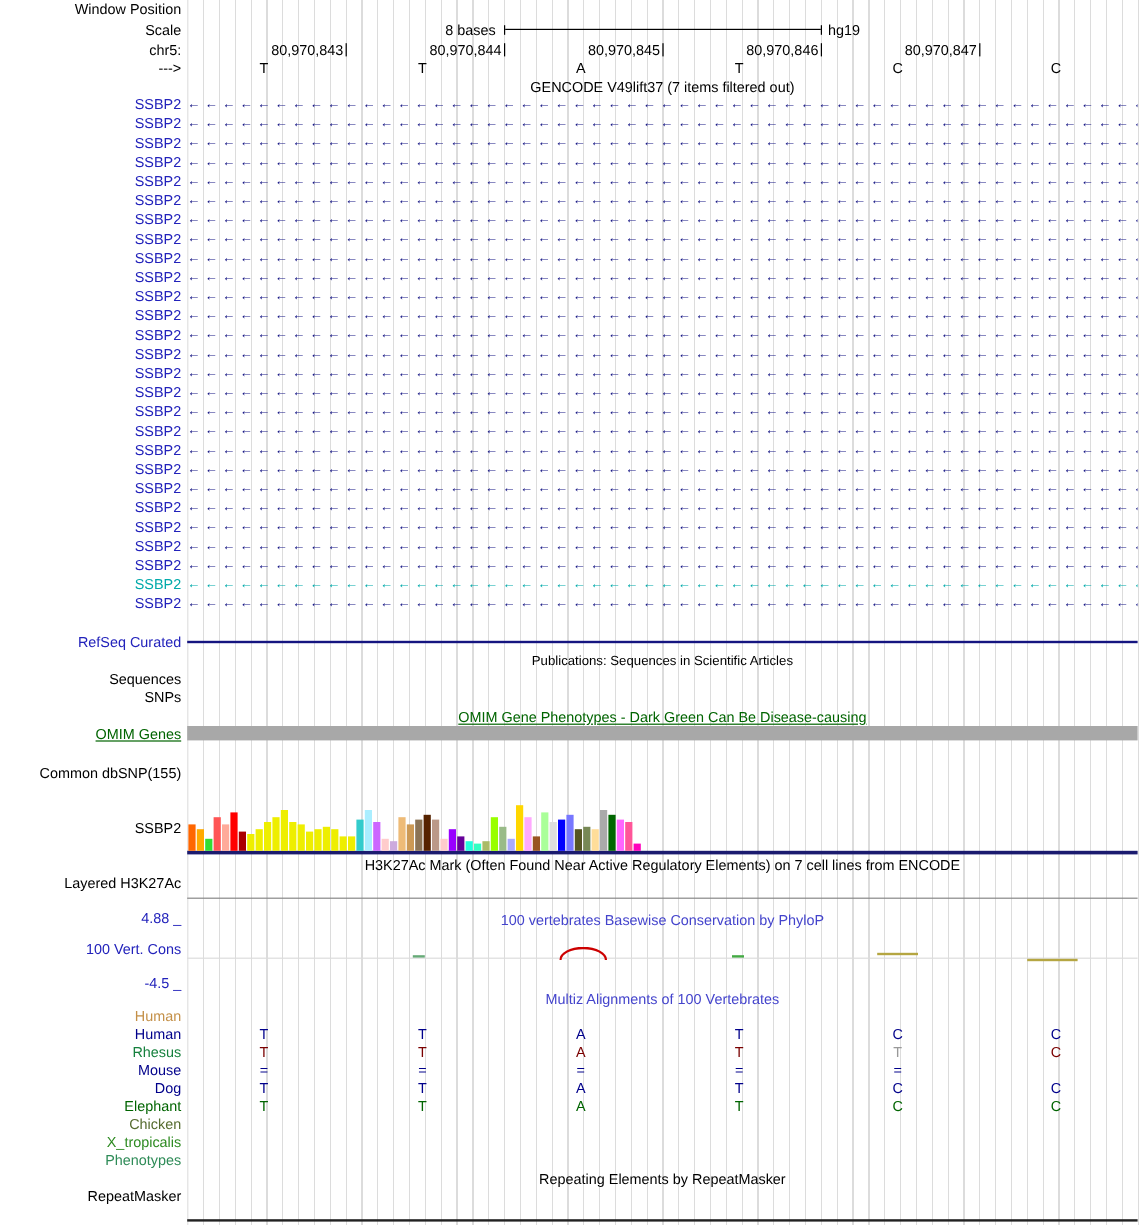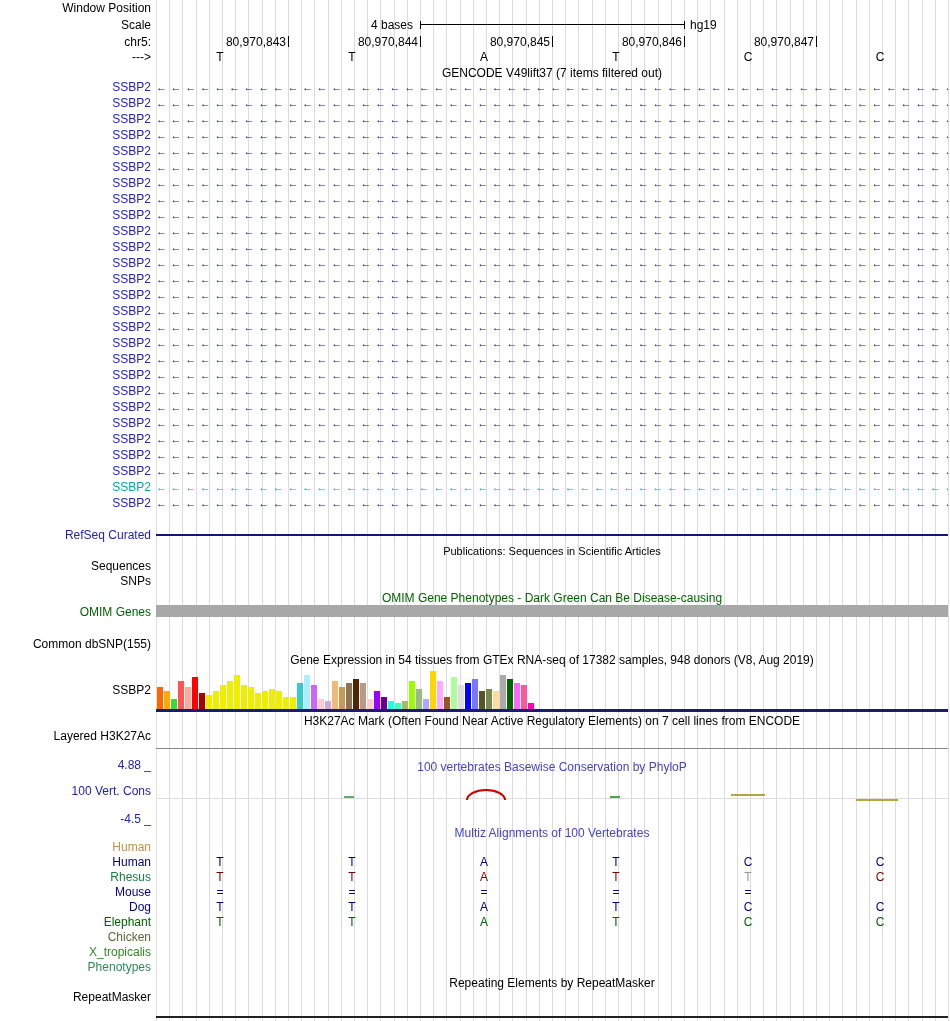--- a/index.html
+++ b/index.html
@@ -11,21 +11,21 @@
     position:absolute; left:156px; top:0; width:793px; height:1021px;
     background:repeating-linear-gradient(90deg, transparent 0px, transparent 12.2px, #dcdcdc 12.2px, #dcdcdc 13.2px);
     border-left:1px solid #e0e0e0;
   }
   .llabel { position:absolute; right:799px; white-space:nowrap; line-height:14px; text-align:right; z-index:3; }
   .abs    { position:absolute; white-space:nowrap; line-height:14px; z-index:3; }
   .ctitle { position:absolute; left:156px; width:792px; text-align:center; line-height:14px; z-index:3; }
   .small  { font-size:11px; }
   .blue   { color:#2222BB; }
   .ctitle.blue { color:#4444CC; }
-  .green  { color:#006400; }
+  .green  { color:#006400;text-decoration:underline; }
   .gaps   { color:#C49048; }
   .hline  { position:absolute; left:156px; width:792px; z-index:2; }
   .center-row { position:absolute; left:156px; width:792px; top:1px; display:flex; justify-content:center; gap:18px; z-index:3; }
   .scalebar { position:absolute; left:420px; top:21px; width:263px; height:8px; border-left:1px solid #000; border-right:1px solid #000; z-index:3; }
   .scalebar::after { content:""; position:absolute; left:0; right:0; top:3px; height:1px; background:#000; }
   .arrow-row {
     position:absolute; left:156px; width:792px; height:15px; overflow:hidden;
     font-size:11px; line-height:15px; letter-spacing:3.6px; white-space:nowrap; z-index:2;
   }
   #gtex-bars { position:absolute; left:157px; top:660px; height:49px; display:flex; align-items:flex-end; gap:1px; z-index:3; }
@@ -35,21 +35,21 @@
 </style>
 </head>
 <body>
 
 <div id="page">
   <div class="grid"></div>
 
   <div class="llabel" style="top:1px">Window Position</div>
 
   <div class="llabel" style="top:18px">Scale</div>
-  <div class="abs" style="top:18px; right:537px;">4 bases</div>
+  <div class="abs" style="top:18px; right:537px;">8 bases</div>
   <div class="scalebar"></div>
   <div class="abs" style="top:18px; left:690px;">hg19</div>
 
   <div class="llabel" style="top:35px">chr5:</div>
   <div class="llabel" style="top:50px">---&gt;</div>
 
   <div class="ctitle" style="top:66px">GENCODE V49lift37 (7 items filtered out)</div>
 
   <div class="llabel blue" style="top:528px">RefSeq Curated</div>
   <div class="hline" style="top:534px; height:2px; background:#151580"></div>
@@ -57,21 +57,20 @@
   <div class="ctitle small" style="top:544px">Publications: Sequences in Scientific Articles</div>
   <div class="llabel" style="top:559px">Sequences</div>
   <div class="llabel" style="top:574px">SNPs</div>
 
   <div class="ctitle green" style="top:591px">OMIM Gene Phenotypes - Dark Green Can Be Disease-causing</div>
   <div class="hline" style="top:605px; height:12px; background:#A8A8A8"></div>
   <div class="llabel green" style="top:605px">OMIM Genes</div>
 
   <div class="llabel" style="top:637px">Common dbSNP(155)</div>
 
-  <div class="ctitle" style="top:653px">Gene Expression in 54 tissues from GTEx RNA-seq of 17382 samples, 948 donors (V8, Aug 2019)</div>
   <div id="gtex-bars">
       <div class="gtex-bar" style="height: 22px; background: rgb(255, 102, 0);"></div>
       <div class="gtex-bar" style="height: 18px; background: rgb(255, 170, 0);"></div>
       <div class="gtex-bar" style="height: 10px; background: rgb(51, 221, 51);"></div>
       <div class="gtex-bar" style="height: 28px; background: rgb(255, 85, 85);"></div>
       <div class="gtex-bar" style="height: 22px; background: rgb(255, 170, 153);"></div>
       <div class="gtex-bar" style="height: 32px; background: rgb(255, 0, 0);"></div>
       <div class="gtex-bar" style="height: 16px; background: rgb(170, 0, 0);"></div>
       <div class="gtex-bar" style="height: 14px; background: rgb(238, 238, 0);"></div>
       <div class="gtex-bar" style="height: 18px; background: rgb(238, 238, 0);"></div>

